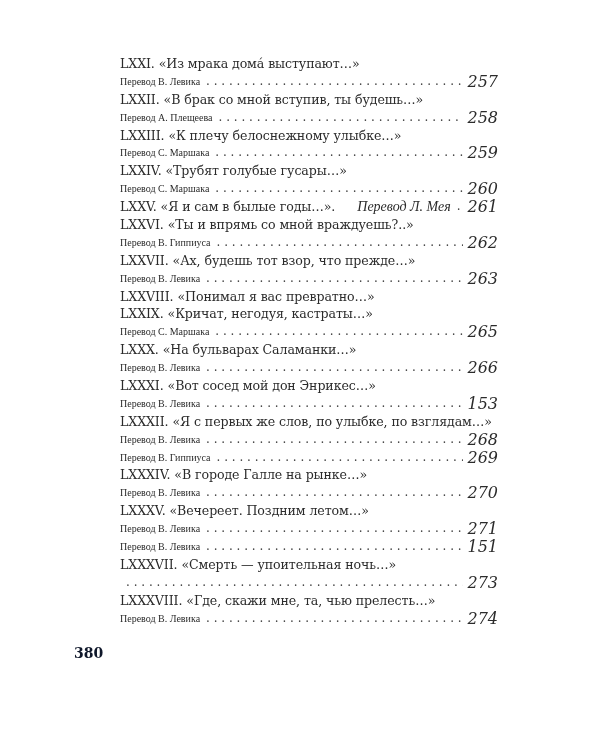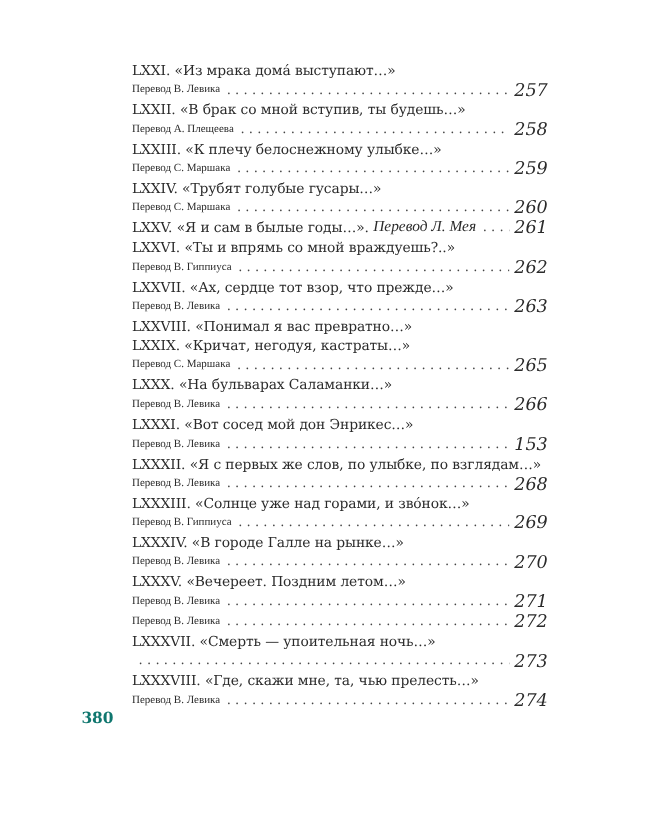--- a/index.html
+++ b/index.html
@@ -11,33 +11,33 @@
     }
     .toc {
       position: absolute; left: 120px; top: 55px; width: 378px;
     }
     .line {
       height: 17.9px; line-height: 17.9px; font-size: 12.6px;
       white-space: nowrap; display: flex; align-items: center;
     }
     .title { letter-spacing: -0.1px; }
     .trans { font-family: "Liberation Serif", "DejaVu Serif", serif; font-size: 10px; }
-    .trans-inline { font-style: italic; font-family: "Liberation Serif", "DejaVu Serif", serif; font-size: 14px; margin-left: 4px; }
+    .trans-inline { font-style: italic; font-family: "Liberation Serif", "DejaVu Serif", serif; font-size: 14px; margin-left: 22px; }
     .leader {
       flex: 1; overflow: hidden; margin: 0 4px 0 6px; color: #444;
       font-size: 12px; letter-spacing: 3.2px;
     }
     .leader::before {
       content: ". . . . . . . . . . . . . . . . . . . . . . . . . . . . . . . . . . . . . . . . . . . . . . . . . . . . . . . . . . . . . . . . . . . . . . . . . . . . . . . .";
       letter-spacing: 0;
     }
     .page { font-size: 16px; text-align: right; font-style: italic; }
     .folio {
       position: absolute; left: 74px; top: 645px;
-      font-weight: bold; font-size: 14px; color: #0f766e;
+      font-weight: bold; font-size: 14px; color: #0f172a;
       line-height: 17.9px;
     }
   </style>
 </head>
 <body>
 
 <div class="toc">
 
   <div class="line">
       <span class="title">LXXI. «Из мрака домá выступают…»</span>
@@ -85,21 +85,21 @@
   <div class="line">
       <span class="title">LXXVI. «Ты и впрямь со мной враждуешь?..»</span>
     </div>
   <div class="line">
       <span class="trans">Перевод В. Гиппиуса</span>
       <span class="leader"></span>
       <span class="page">262</span>
     </div>
 
   <div class="line">
-      <span class="title">LXXVII. «Ах, сердце тот взор, что прежде…»</span>
+      <span class="title">LXXVII. «Ах, будешь тот взор, что прежде…»</span>
     </div>
   <div class="line">
       <span class="trans">Перевод В. Левика</span>
       <span class="leader"></span>
       <span class="page">263</span>
     </div>
 
   <div class="line">
       <span class="title">LXXVIII. «Понимал я вас превратно…»</span>
     </div>
@@ -134,23 +134,20 @@
   <div class="line">
       <span class="title">LXXXII. «Я с первых же слов, по улыбке, по взглядам…»</span>
     </div>
   <div class="line">
       <span class="trans">Перевод В. Левика</span>
       <span class="leader"></span>
       <span class="page">268</span>
     </div>
 
   <div class="line">
-      <span class="title">LXXXIII. «Солнце уже над горами, и звóнок…»</span>
-    </div>
-  <div class="line">
       <span class="trans">Перевод В. Гиппиуса</span>
       <span class="leader"></span>
       <span class="page">269</span>
     </div>
 
   <div class="line">
       <span class="title">LXXXIV. «В городе Галле на рынке…»</span>
     </div>
   <div class="line">
       <span class="trans">Перевод В. Левика</span>
@@ -163,21 +160,21 @@
     </div>
   <div class="line">
       <span class="trans">Перевод В. Левика</span>
       <span class="leader"></span>
       <span class="page">271</span>
     </div>
 
   <div class="line">
       <span class="trans">Перевод В. Левика</span>
       <span class="leader"></span>
-      <span class="page">272</span>
+      <span class="page">151</span>
     </div>
 
   <div class="line">
       <span class="title">LXXXVII. «Смерть — упоительная ночь…»</span>
     </div>
   <div class="line">
       <span class="leader"></span>
       <span class="page">273</span>
     </div>
 

